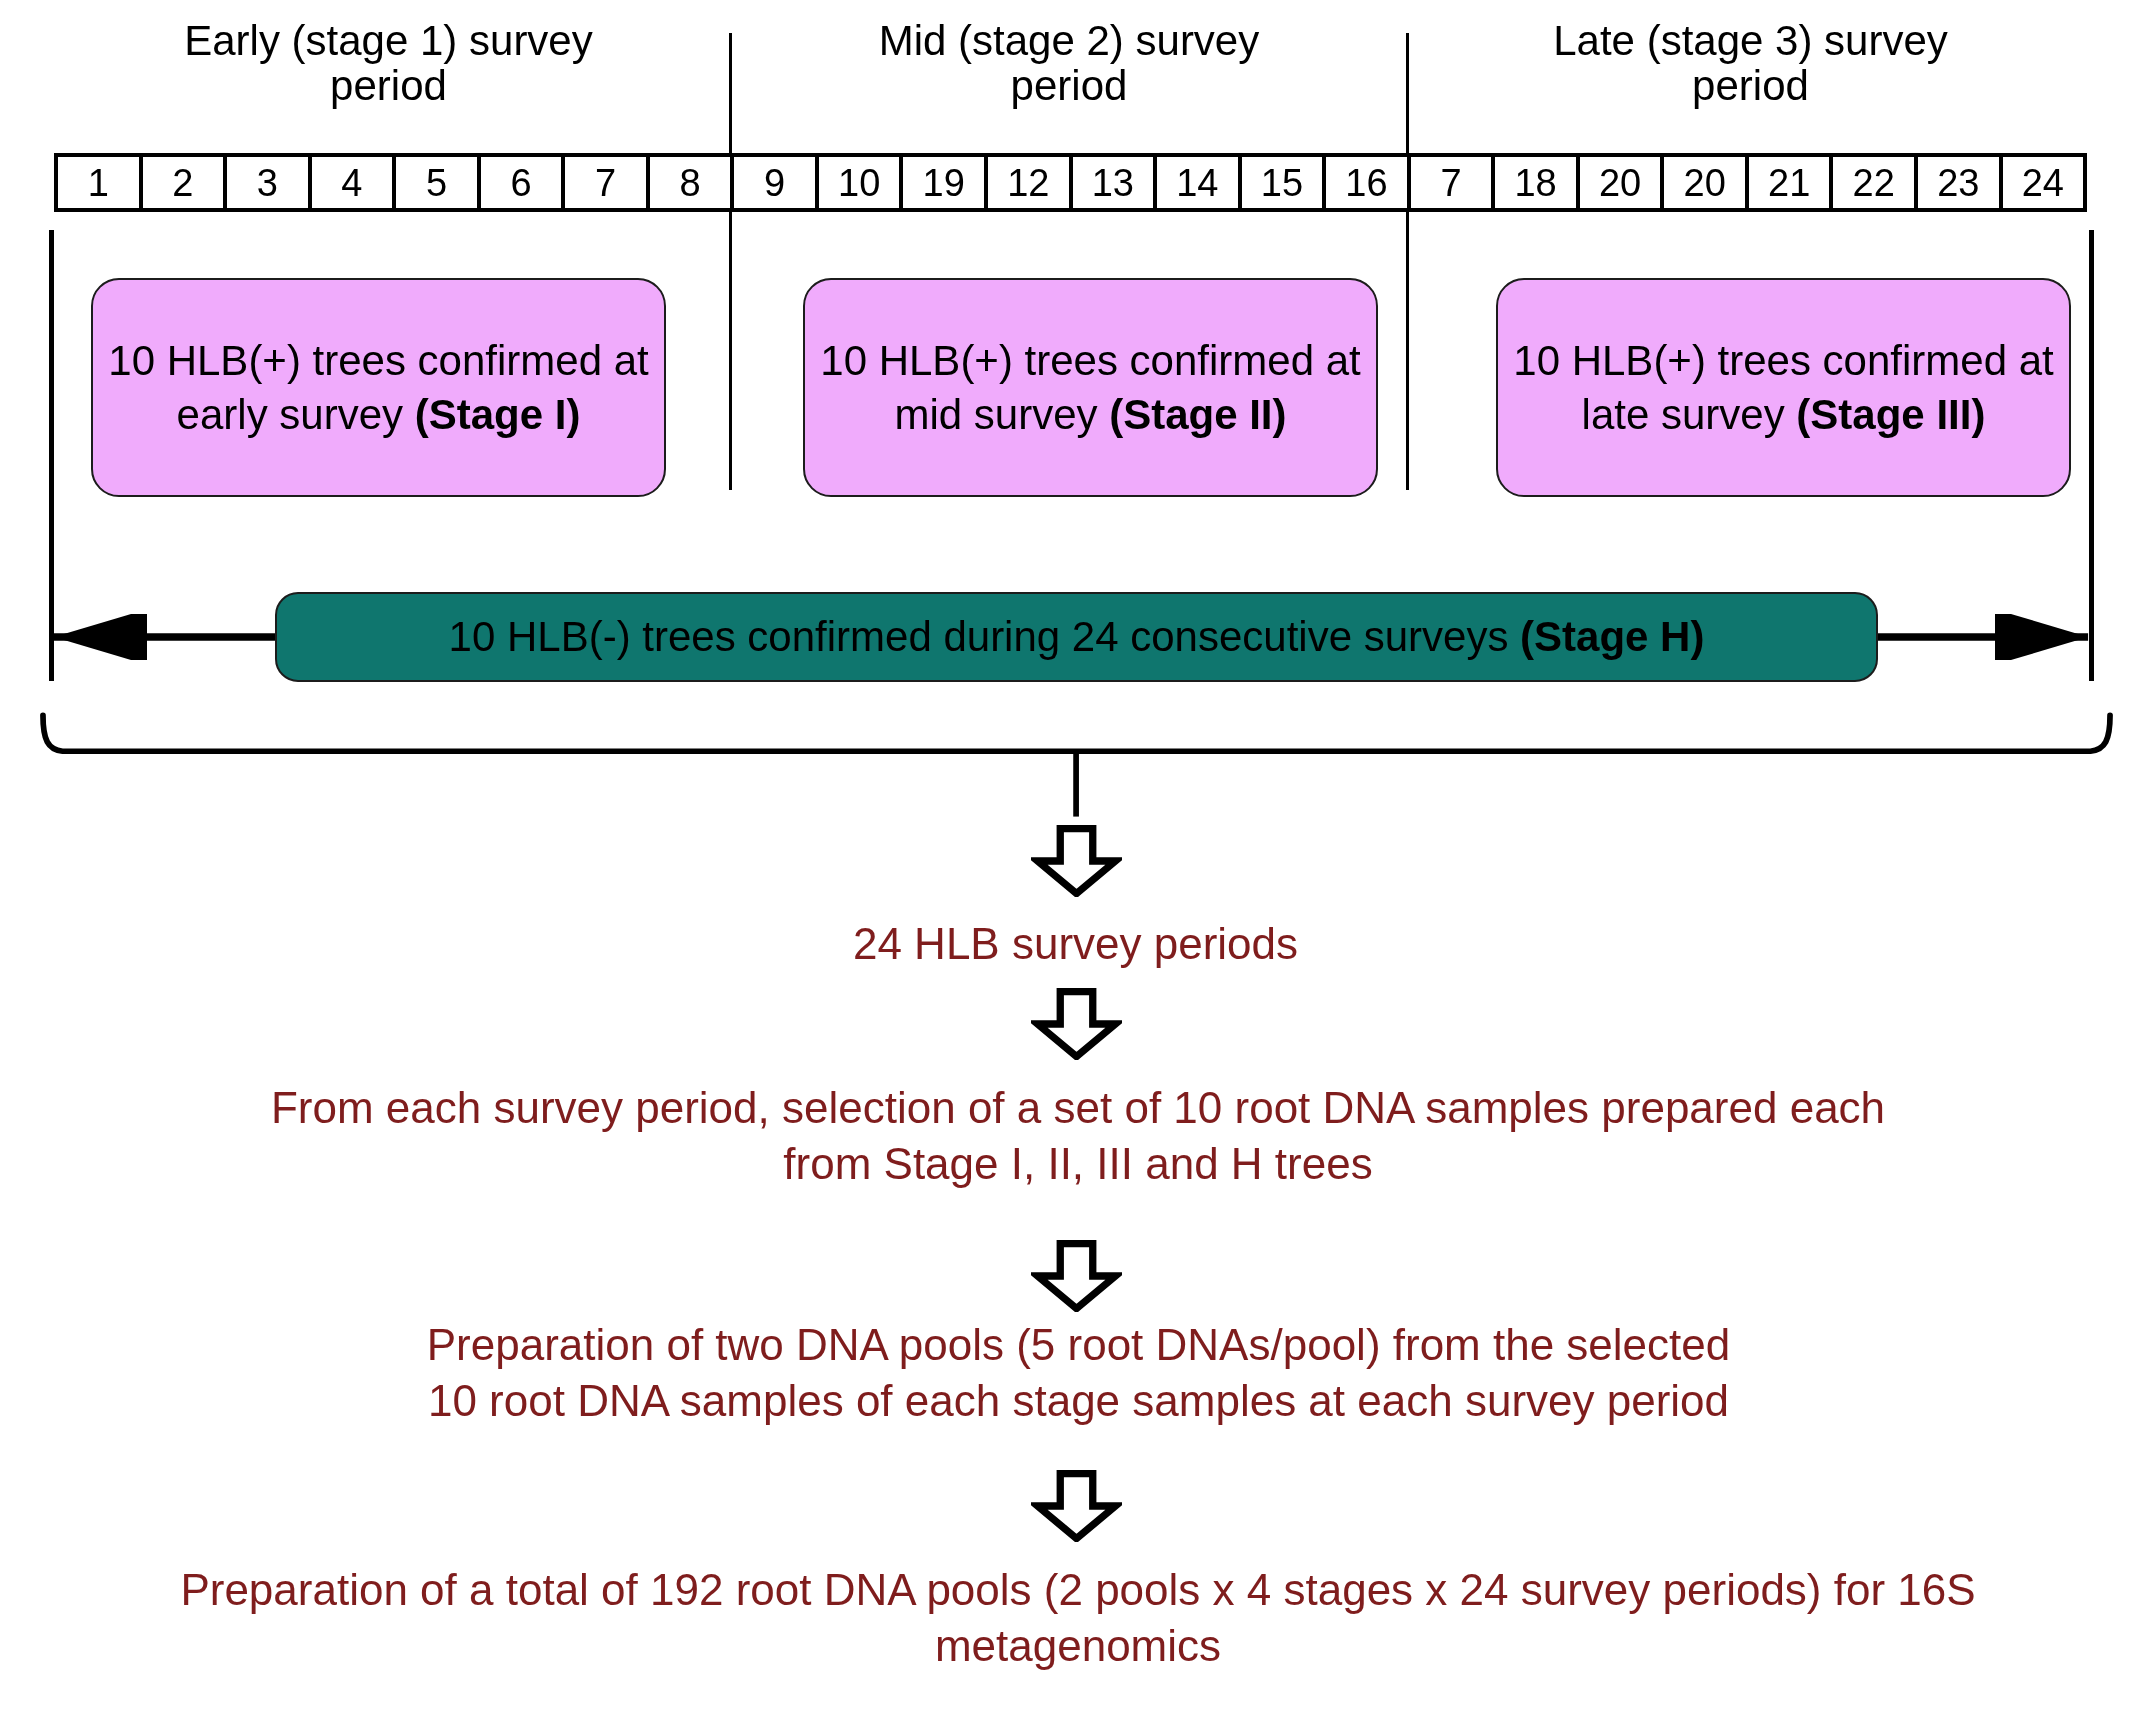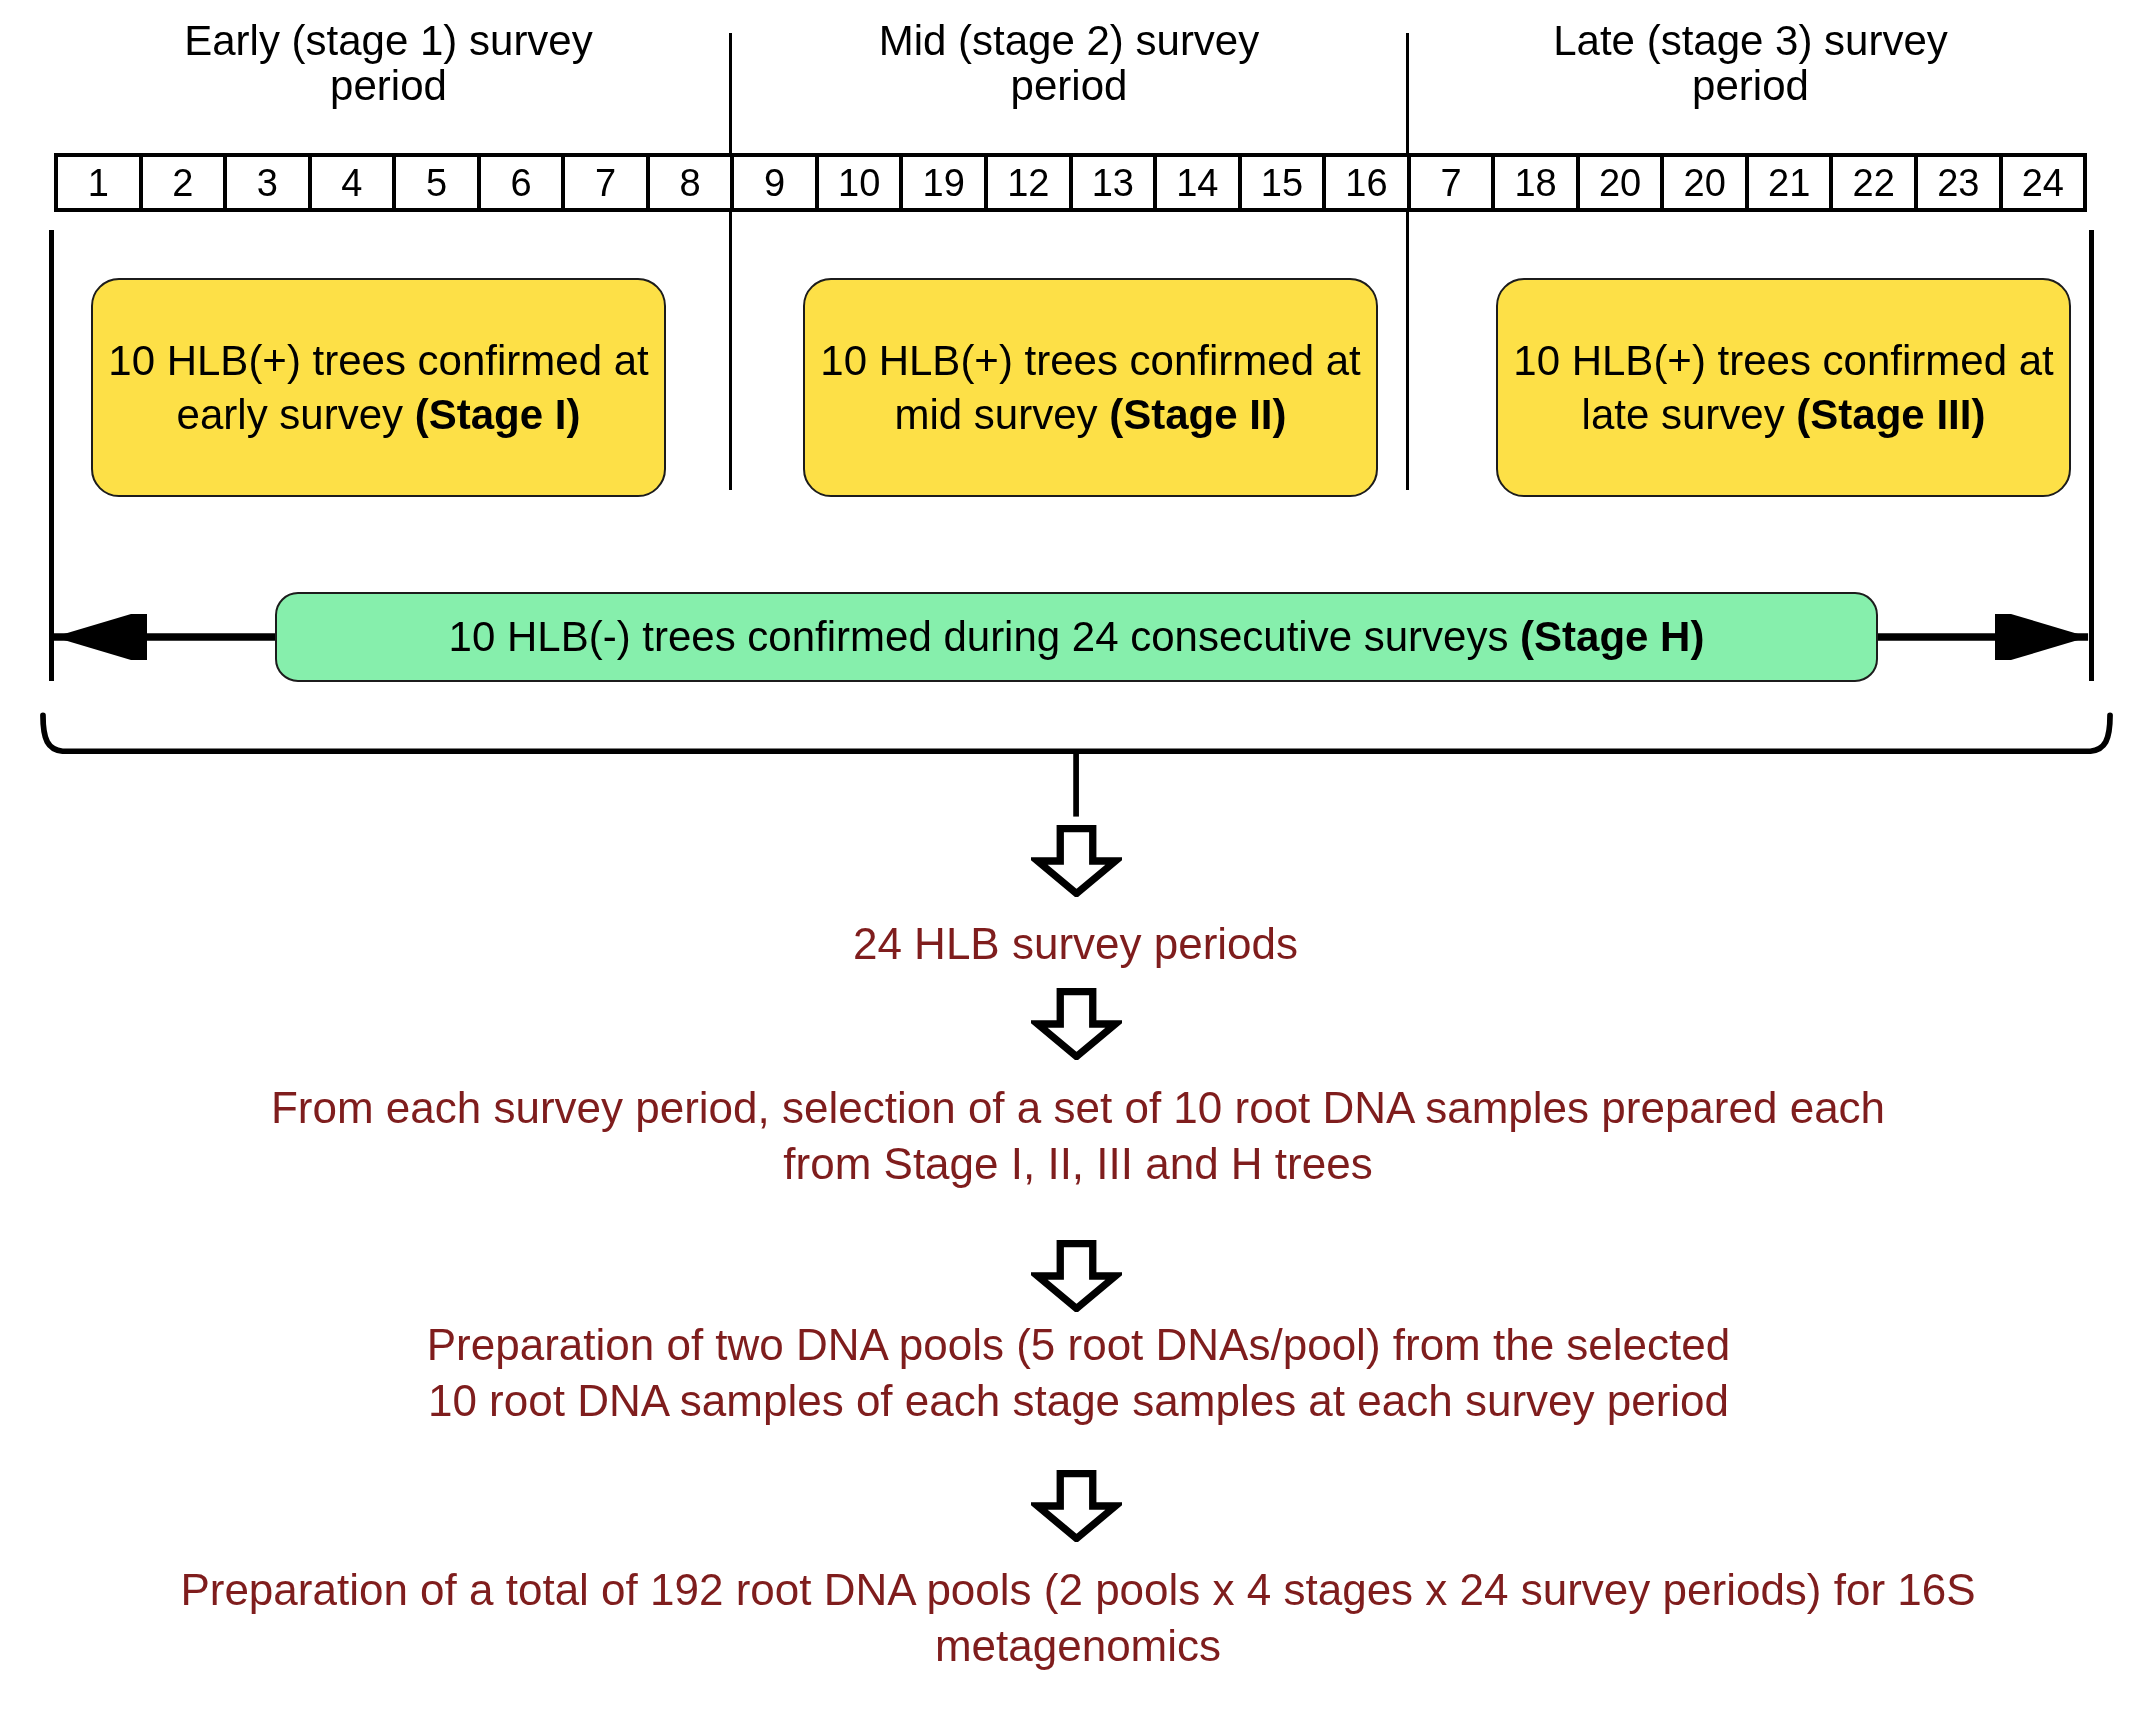--- a/index.html
+++ b/index.html
@@ -77,21 +77,21 @@
     background: #000;
   }
   #frame-left  { left: 49px;   top: 230px; height: 451px; }
   #frame-right { left: 2089px; top: 230px; height: 451px; }
 
   
   .stage-box {
     position: absolute;
     border: 2.5px solid #1c1c1c;
     border-radius: 28px;
-    background: #fde047;
+    background: #f0abfc;
     display: flex;
     align-items: center;
     justify-content: center;
     text-align: center;
     font-size: 42px;
     line-height: 1.28;
     box-sizing: border-box;
     padding: 4.9px 11.4px;
   }
   #box-stage-1 { left: 91px;  top: 278px; width: 575px; height: 219px; }
@@ -99,21 +99,21 @@
   #box-stage-3 { left: 1496px; top: 278px; width: 575px; height: 219px; }
 
   #box-stage-h {
     position: absolute;
     left: 275px;
     top: 592px;
     width: 1603px;
     height: 90px;
     border: 2.5px solid #1c1c1c;
     border-radius: 23px;
-    background: #86efac;
+    background: #0f766e;
     display: flex;
     align-items: center;
     justify-content: center;
     text-align: center;
     font-size: 42px;
     line-height: 1.2;
     box-sizing: border-box;
   }
   .bold { font-weight: bold; }
 

